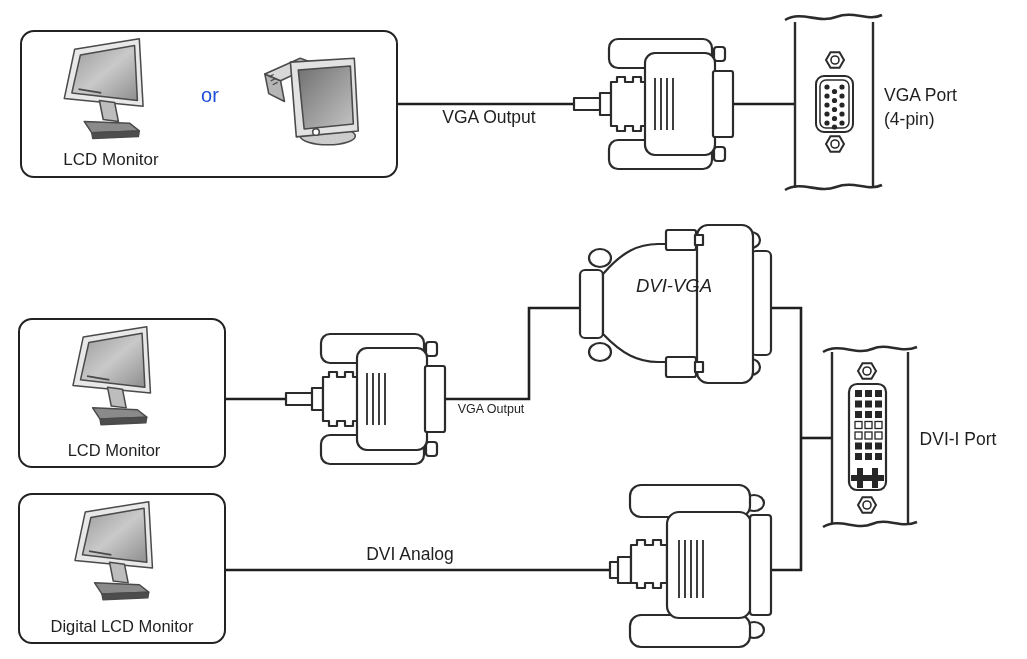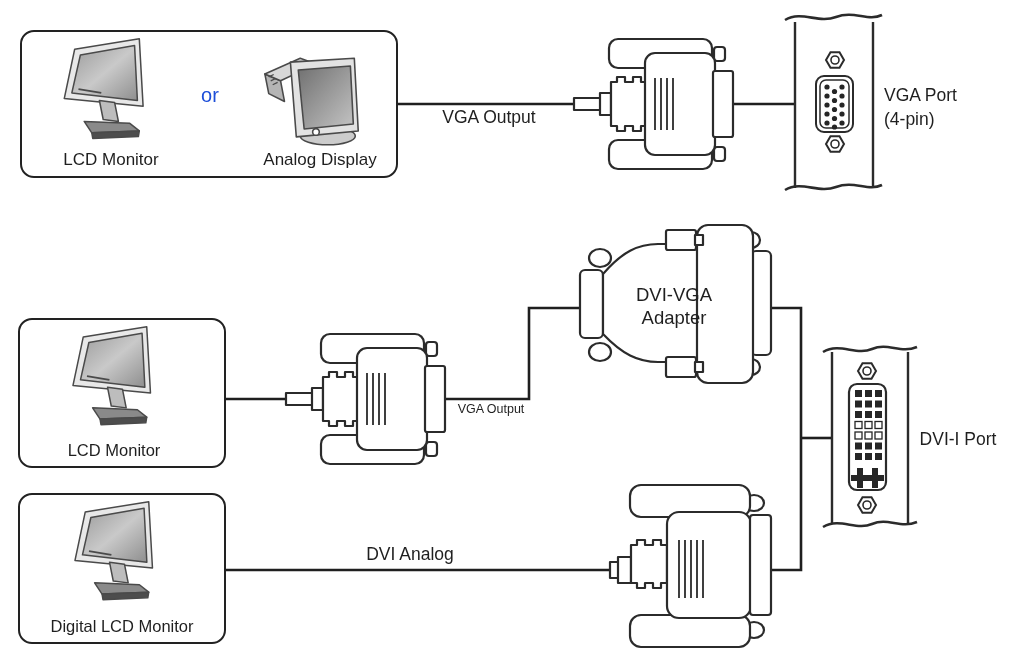--- a/index.html
+++ b/index.html
@@ -225,28 +225,26 @@
       <path d="M32,22 L89,12 L92,70 L23,62 Z" fill="url(#scrGrad)"></path>
       <path d="M30,58 L54,62" stroke-width="2" fill="none"></path>
       <path d="M52,70 L68,72 L72,92 L56,90 Z" fill="#bdbdbd"></path>
       <path d="M36,92 L84,94 L94,102 L44,104 Z" fill="#8a8a8a"></path>
       <path d="M44,104 L94,102 L93,108 L45,110 Z" fill="#4d4d4d"></path>
     </g>
   </svg>
 
   <div class="lbl fs-device" style="left:31px;top:151px;width:160px;">LCD Monitor</div>
   <div class="lbl fs-or" style="left:185px;top:84px;width:50px;">or</div>
-  <div class="lbl fs-device" style="left:240px;top:151px;width:160px;">Analog Display</div>
 
   <div class="lbl fs-cable" style="left:409px;top:108px;width:160px;">VGA Output</div>
   <div class="lbl lbl-left fs-port" style="left:884px;top:86px;">VGA Port</div>
   <div class="lbl lbl-left fs-port" style="left:884px;top:110px;">(4-pin)</div>
 
   <div class="lbl fs-device-sm" style="left:34px;top:441px;width:160px;">LCD Monitor</div>
   <div class="lbl fs-cable-sm" style="left:431px;top:403px;width:120px;">VGA Output</div>
-  <div class="lbl fs-adapter" style="left:594px;top:285px;width:160px;">DVI-VGA</div>
-  <div class="lbl fs-adapter" style="left:594px;top:308px;width:160px;">Adapter</div>
+  <div class="lbl fs-adapter" style="left:594px;top:276px;width:160px;font-style:italic;">DVI-VGA</div>
   <div class="lbl fs-port" style="left:878px;top:430px;width:160px;">DVI-I Port</div>
 
   <div class="lbl fs-cable" style="left:330px;top:545px;width:160px;">DVI Analog</div>
   <div class="lbl fs-device-sm" style="left:22px;top:617px;width:200px;">Digital LCD Monitor</div>
 
 </div>
 
 </body></html>

